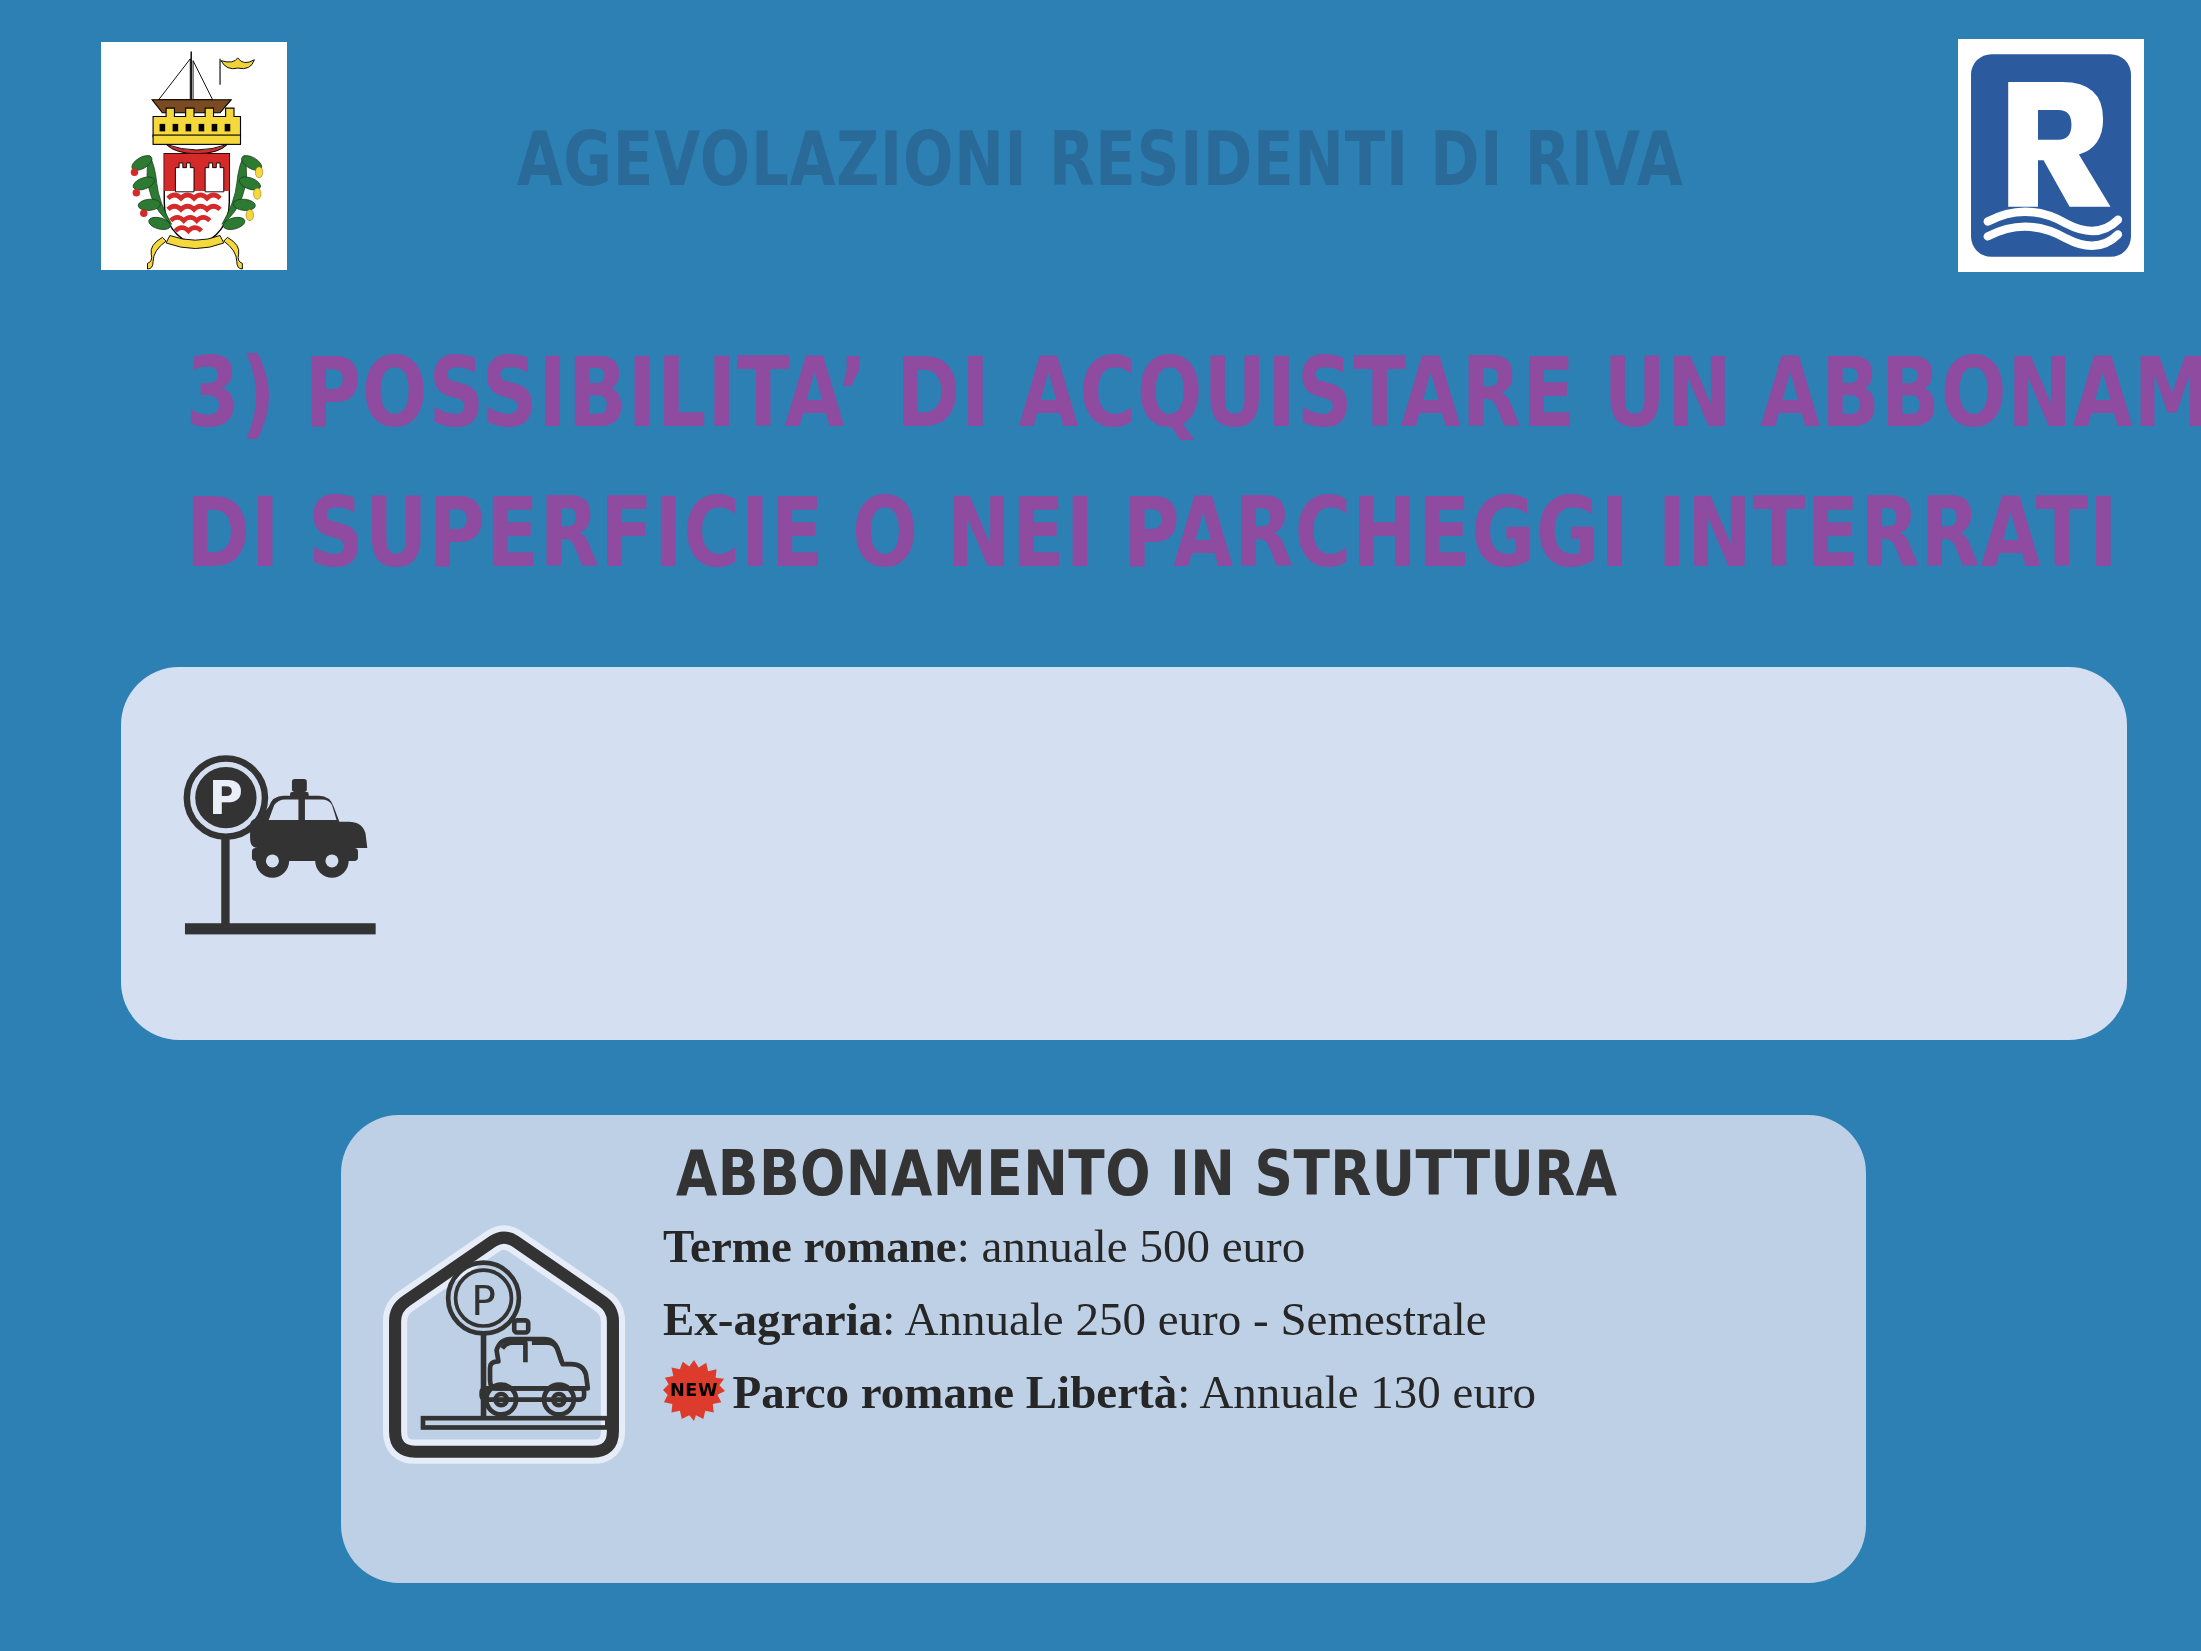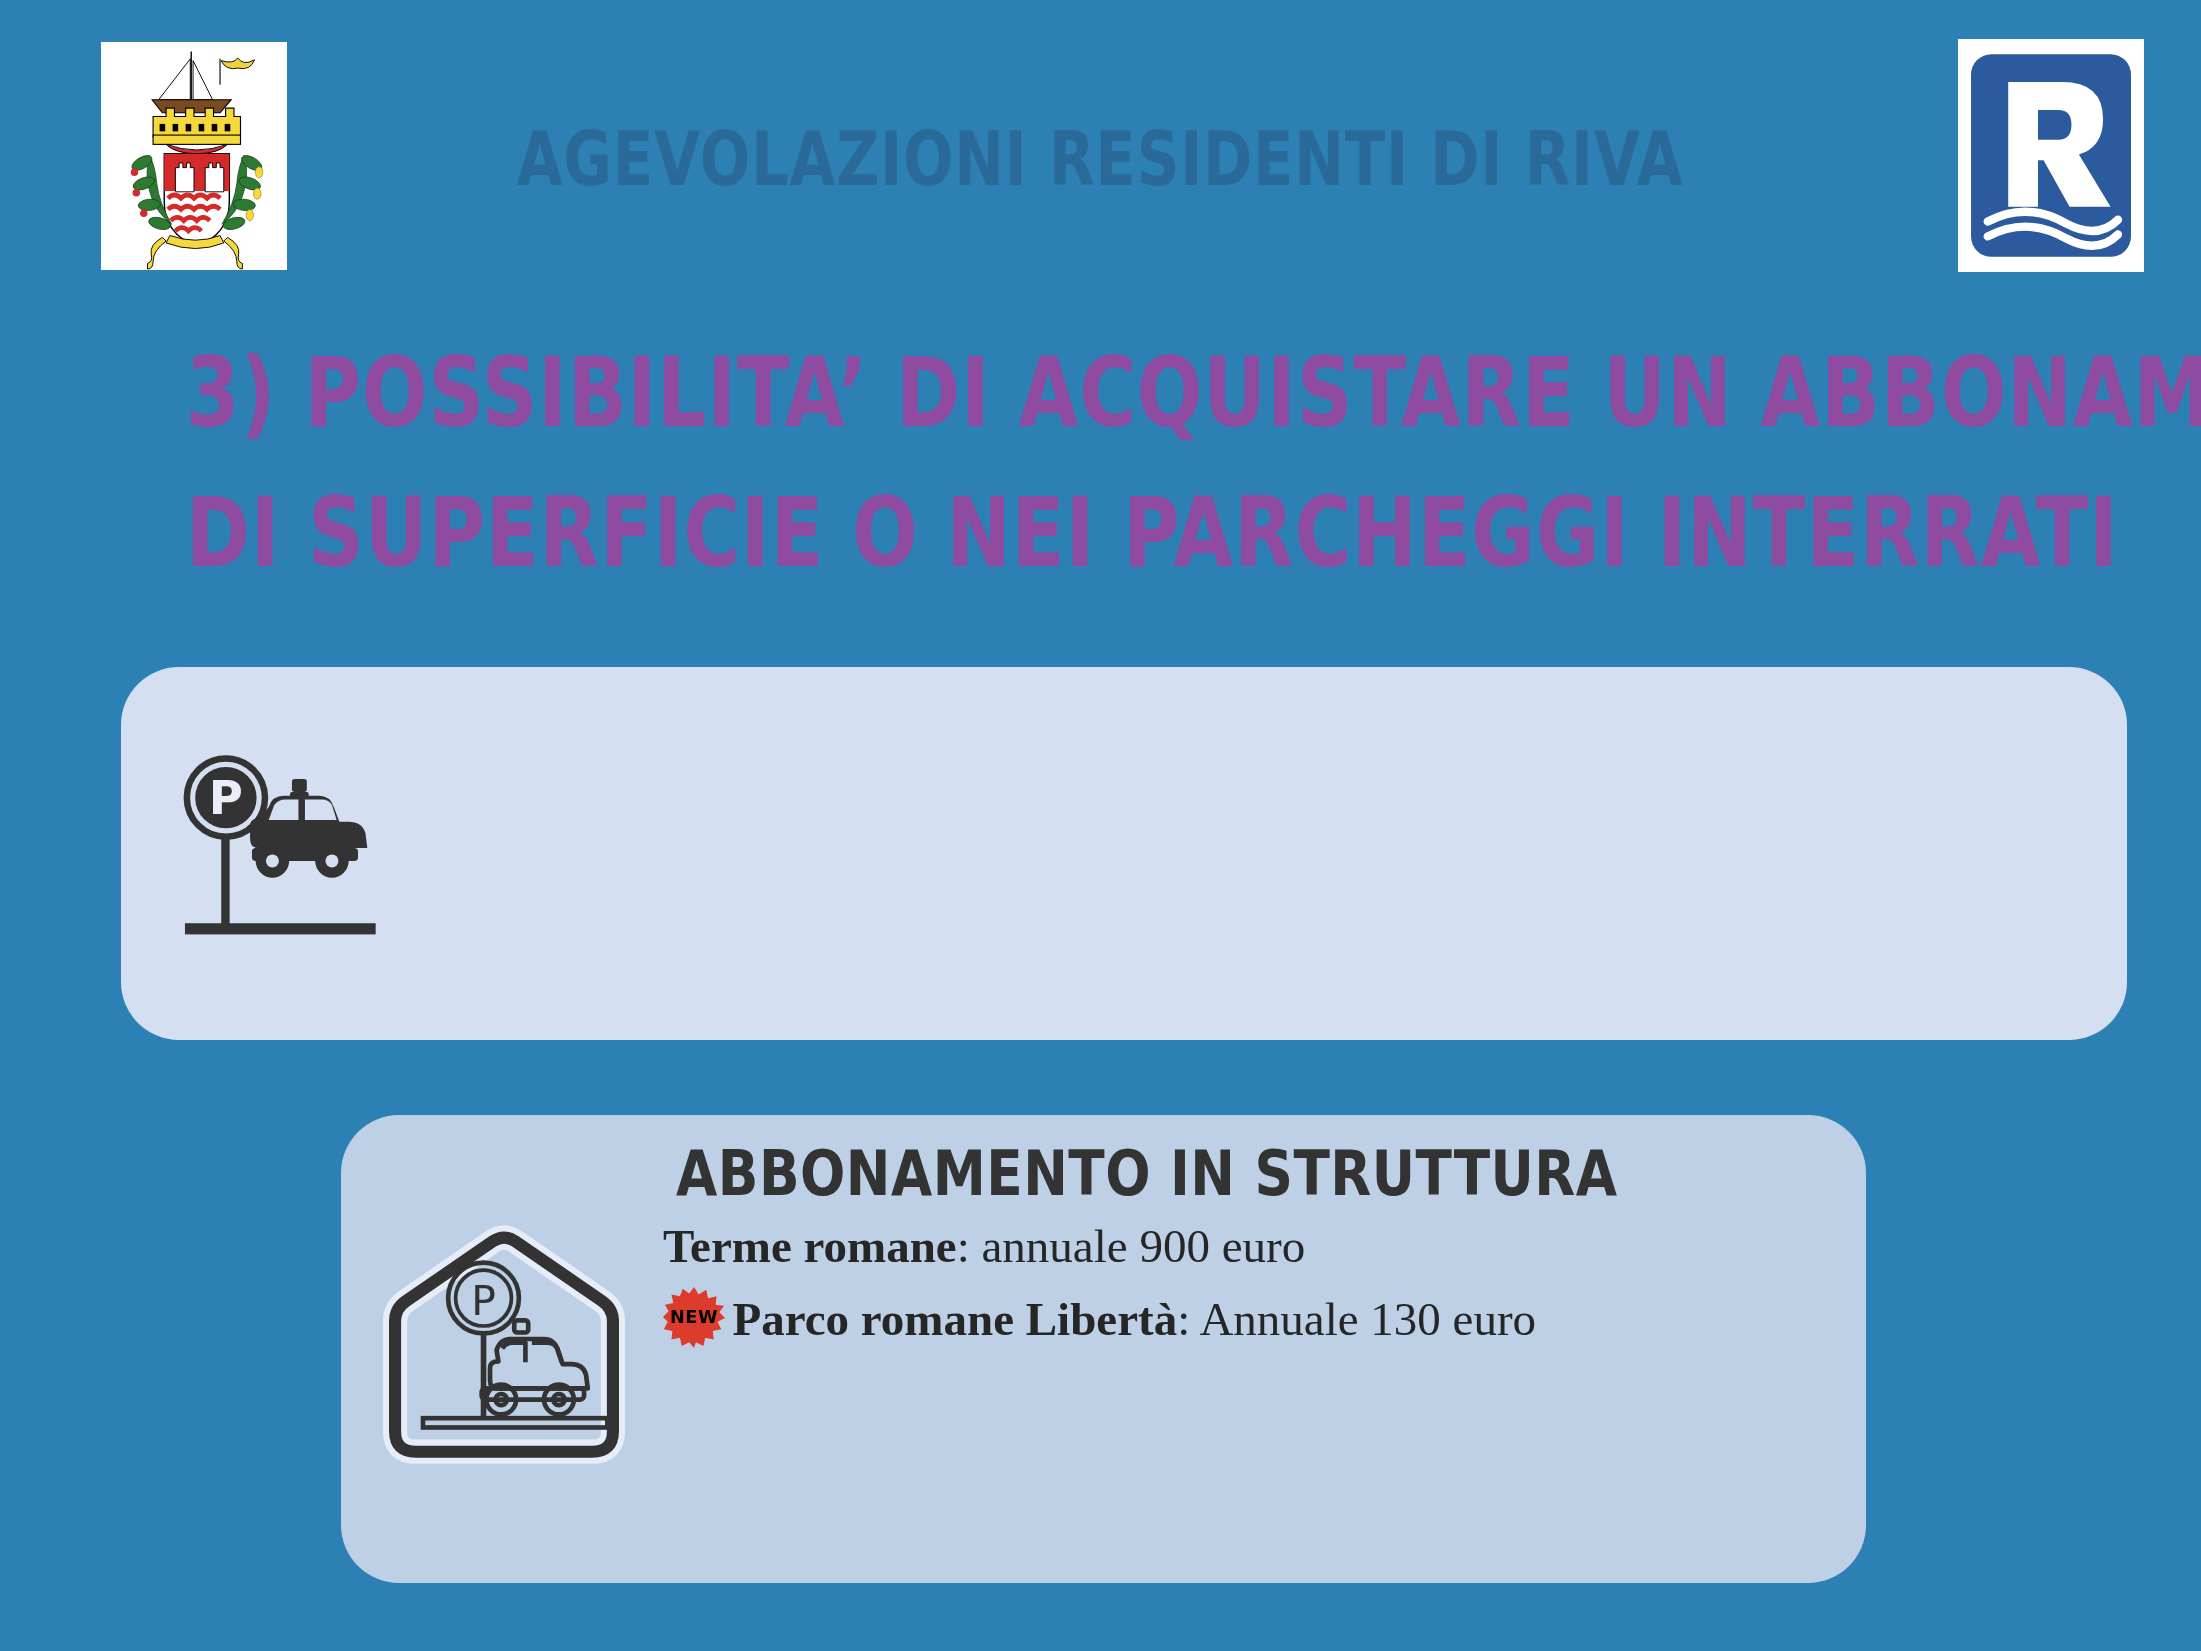--- a/index.html
+++ b/index.html
@@ -324,23 +324,26 @@
           <path d="M175 193 h16 q8 0 11 6 l5 15"></path>
         </g>
         <rect x="58" y="274" width="198" height="10" fill="none" stroke="#333333" stroke-width="5"></rect>
       </svg>
     </div>
 
     <div class="card-body" id="body-struttura">
       <div class="sub-head" id="head-struttura">ABBONAMENTO IN STRUTTURA</div>
 
       <div class="struct-line">
-        <b>Terme romane</b><span>: </span><span>annuale 900 euro</span>
+        <b>Terme romane</b><span>: </span><span>annuale 500 euro</span>
       </div>
 
+      <div class="struct-line">
+        <b>Ex-agraria</b><span>: </span><span>Annuale 250 euro - Semestrale</span>
+      </div>
 
 
       <div class="struct-line">
         <span id="new-badge-wrap">
           <svg viewBox="0 0 66 66">
             <polygon fill="#dd3b2b" points="33,1 38,9 46,4 48,13 57,11 56,20 65,21 60,28 66,34 58,38 62,46 53,48 54,57 45,55 43,64 35,60 33,66 28,60 20,64 18,55 9,57 10,48 1,46 5,38 0,33 6,27 2,20 11,18 9,9 18,11 21,3 28,8"></polygon>
           </svg>
           <span id="new-badge-label">NEW</span>
         </span><b>Parco romane Libertà</b><span>: </span><span>Annuale 130 euro</span>
       </div>

